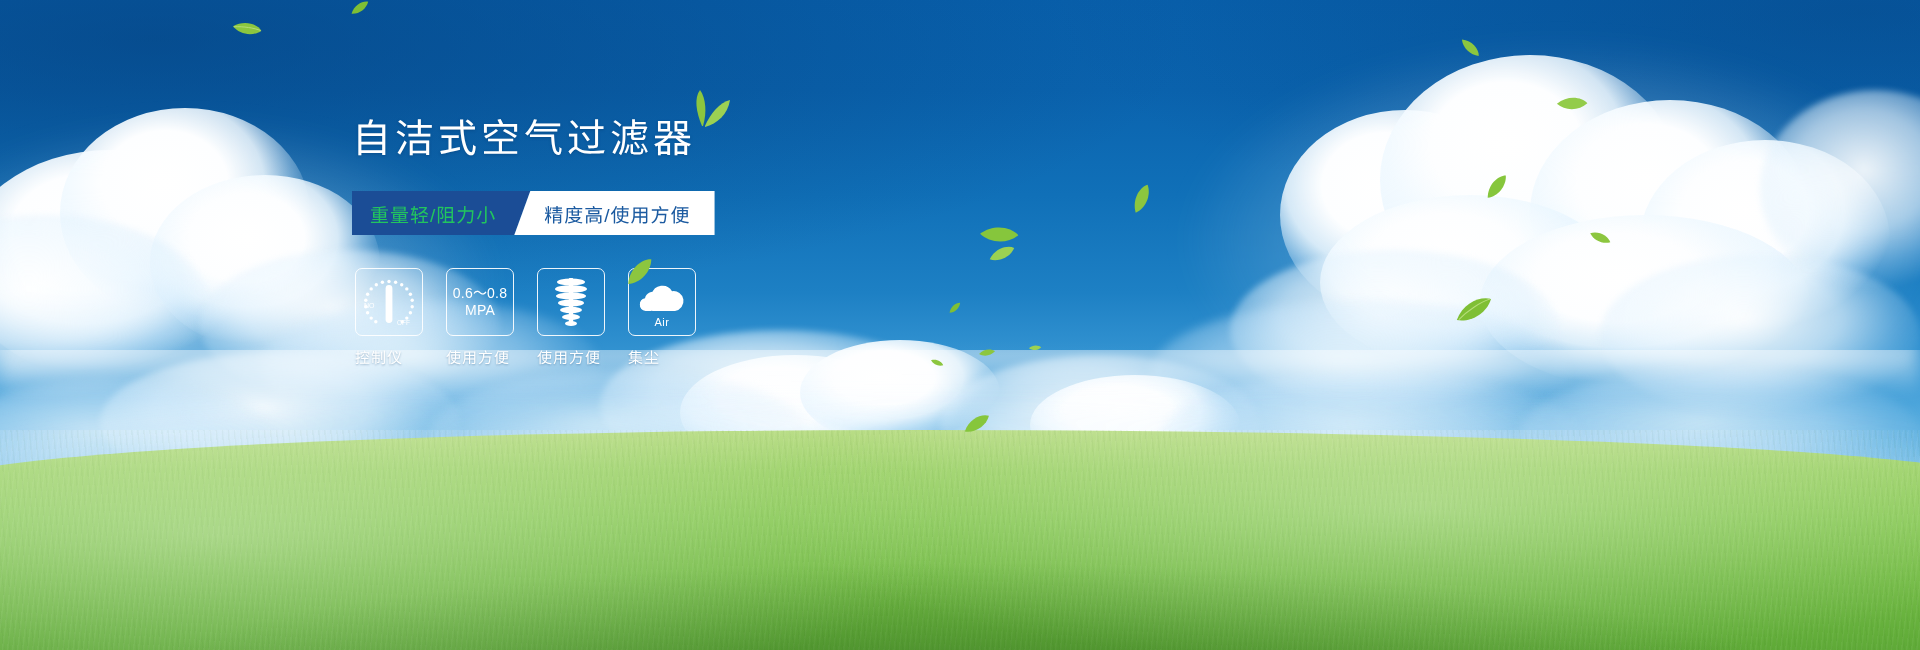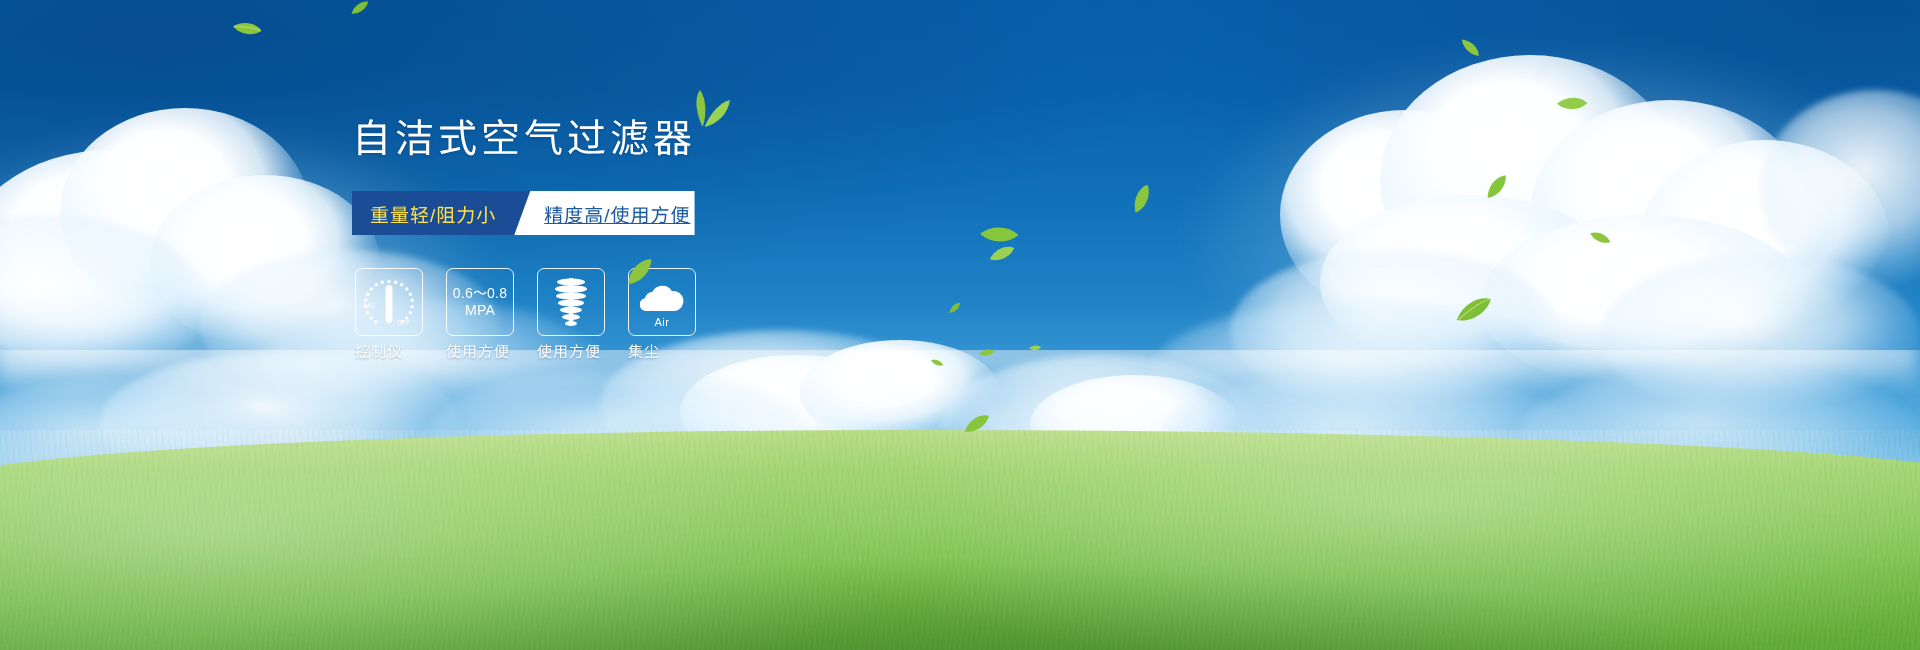--- a/index.html
+++ b/index.html
@@ -109,50 +109,49 @@
     text-shadow:0 1px 3px rgba(6,48,96,.35);
   }
   .title-leaf{position:absolute;left:676px;top:88px;}
 
   .badges{position:absolute;left:352px;top:191px;display:flex;height:44px;}
   .badge{
     height:44px;display:flex;align-items:center;
     font-size:19px;letter-spacing:1px;white-space:nowrap;
   }
   .badge-a{
-    background:#1b4d96;color:#fde047;
+    background:#1b4d96;color:#22c55e;
     padding:0 26px 0 18px;
     clip-path:polygon(0 0, 100% 0, calc(100% - 16px) 100%, 0 100%);
     padding-right:34px;
   }
   .badge-b{
     background:#ffffff;color:#1b5aa0;
-    padding:0 4px 0 26px;
+    padding:0 24px 0 26px;
     margin-left:-16px;
     clip-path:polygon(16px 0, 100% 0, 100% 100%, 0 100%);
     padding-left:30px;
-    text-decoration:underline;
   }
 
   .features{position:absolute;left:355px;top:268px;display:flex;gap:23px;}
   .feature{width:68px;display:flex;flex-direction:column;align-items:flex-start;}
   .fbox{
     width:68px;height:68px;
     border:1.6px solid rgba(255,255,255,.92);
     border-radius:7px;
     display:flex;align-items:center;justify-content:center;
     position:relative;
     box-sizing:border-box;
   }
   .fbox-text{
     color:#ffffff;font-size:14px;line-height:17px;text-align:center;
     letter-spacing:.2px;white-space:nowrap;
   }
   .flabel{
-    margin-top:4px;color:#ffffff;font-size:15px;letter-spacing:1px;
+    margin-top:10px;color:#ffffff;font-size:15px;letter-spacing:1px;
     white-space:nowrap;text-align:center;
     text-shadow:0 1px 2px rgba(8,60,110,.35);
   }
   .fbox svg{display:block;}
   .air-cap{
     position:absolute;left:0;right:0;bottom:7px;
     text-align:center;color:#fff;font-size:11px;letter-spacing:.5px;margin-top:40px;
   }
 </style>
 </head>

